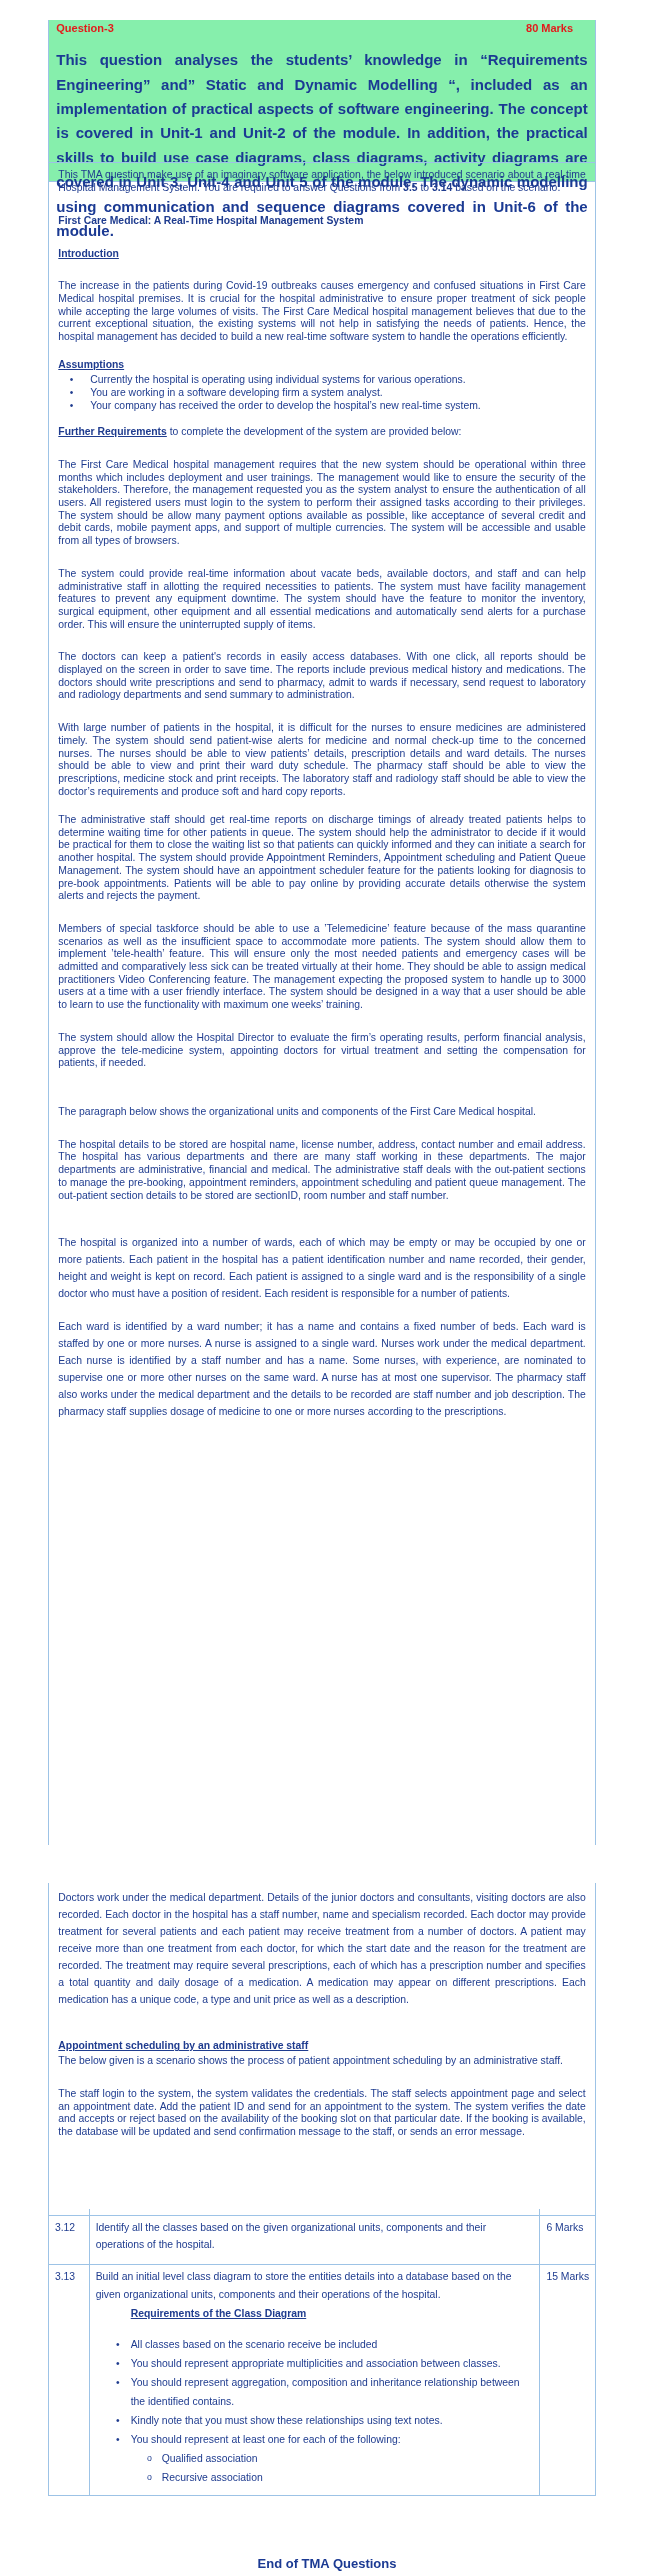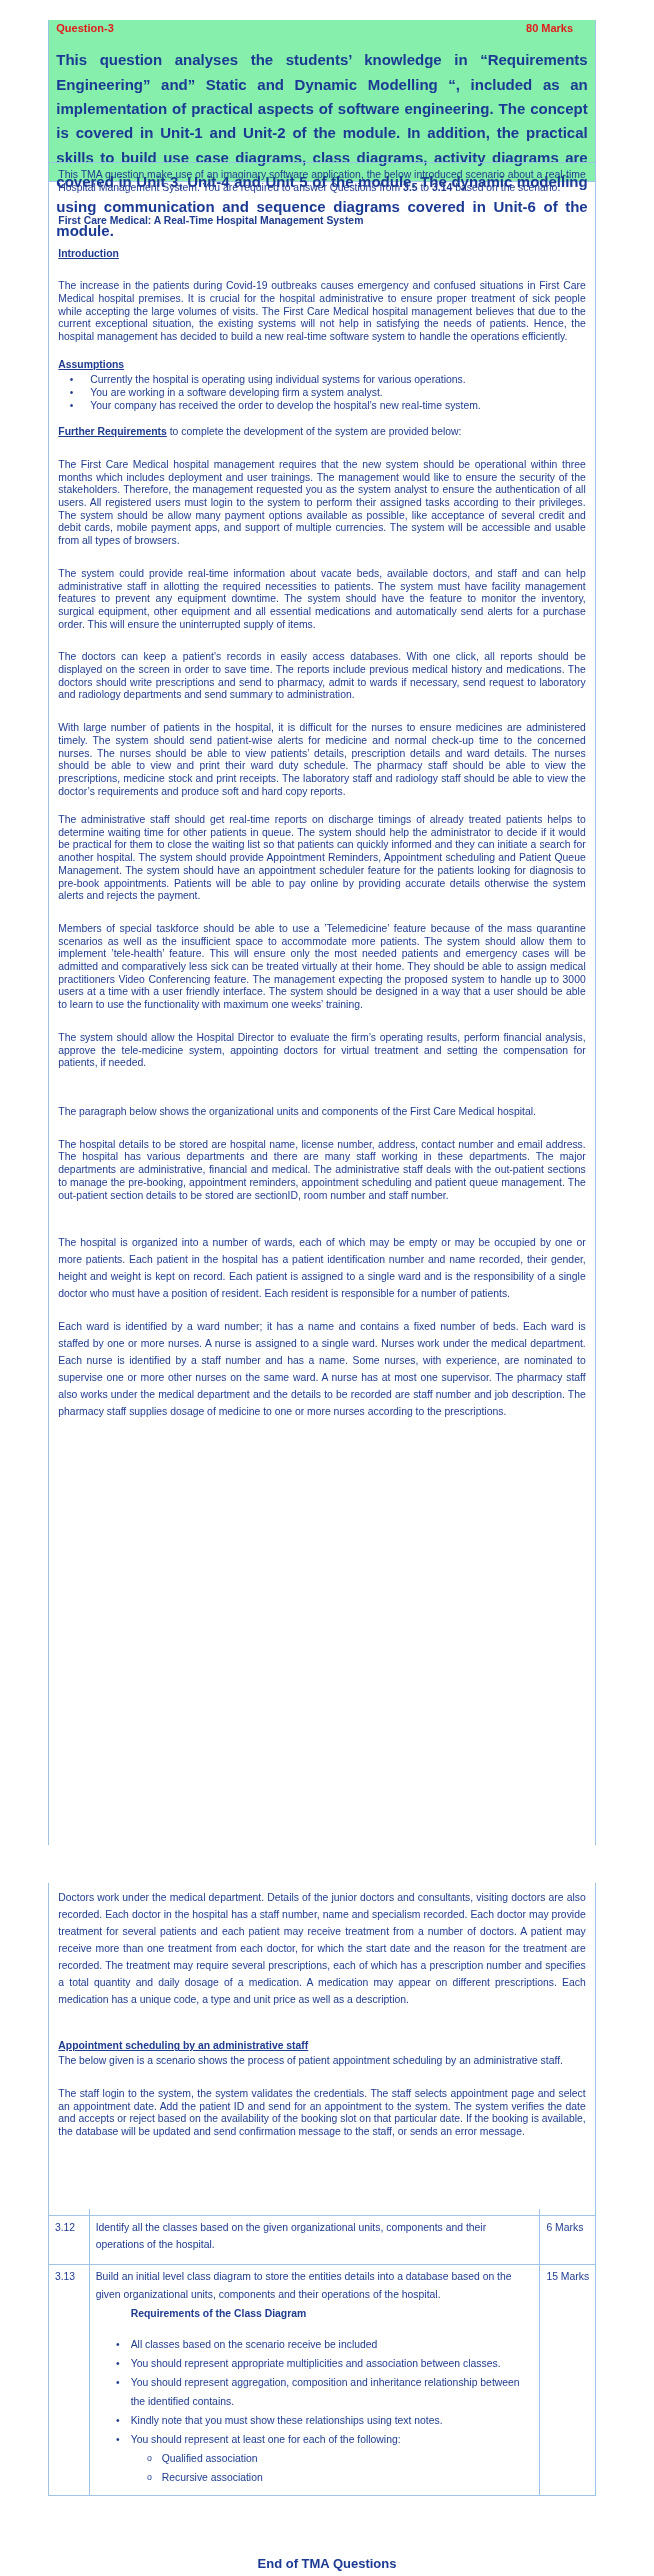--- a/index.html
+++ b/index.html
@@ -47,21 +47,21 @@
   .table-wrap { position: absolute; top: 2209px; left: 48px; width: 536px; }
   table { border-collapse: collapse; width: 548px; }
   td {
     border: 0.7px solid #9dc3e6; vertical-align: top;
     padding: 2.9px 5.9px; line-height: 17.6px; font-size: 10.4px;
   }
   td.num { width: 28px; }
   td.marks { width: 34px; white-space: nowrap; }
   .spacer-row td { height: 5.9px; padding: 0; border-top: none; }
   .spacer-row td:first-child { border-left: 0.7px solid #9dc3e6; }
-  .req-title { font-weight: bold; margin-left: 35px; margin-top: 1.5px; }
+  .req-title { font-weight: bold; text-decoration: underline; margin-left: 35px; margin-top: 1.5px; }
   ul.reqs { margin: 13px 0 0 0; padding-left: 35px; list-style: none; line-height: 19px; }
   ul.reqs li { position: relative; }
   ul.reqs li::before { content: "\2022"; position: absolute; left: -14.6px; }
   ul.sub { list-style: none; padding-left: 31px; margin: 0; }
   ul.sub li::before { content: "o"; position: absolute; left: -14.6px; font-size: 8.8px; }
   .end { position: absolute; top: 2556px; left: 0; width: 654px; text-align: center; font-weight: bold; font-size: 13px; color: #1b3a93; }
 </style>
 </head>
 <body>
 

